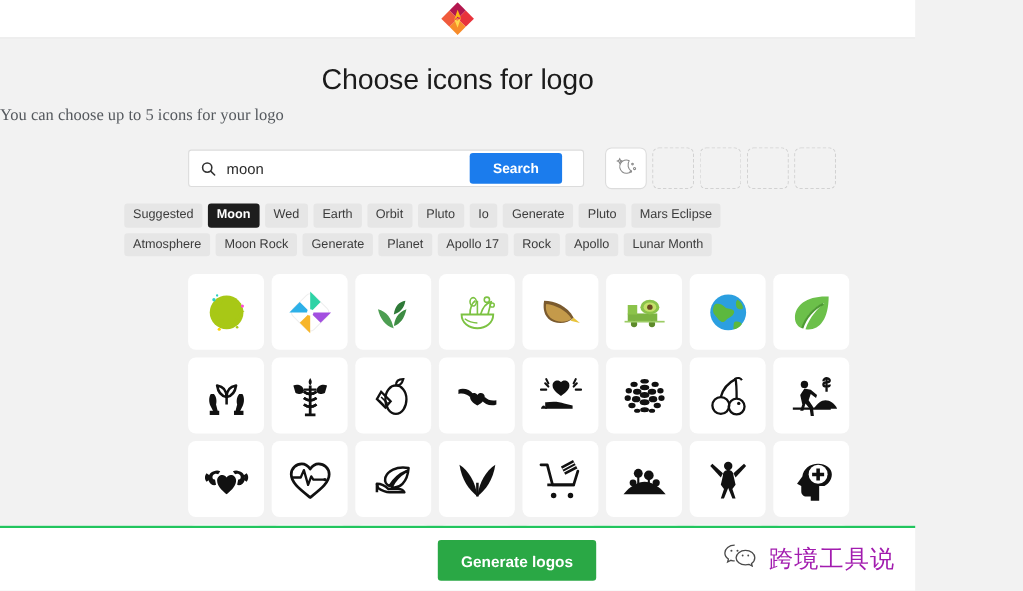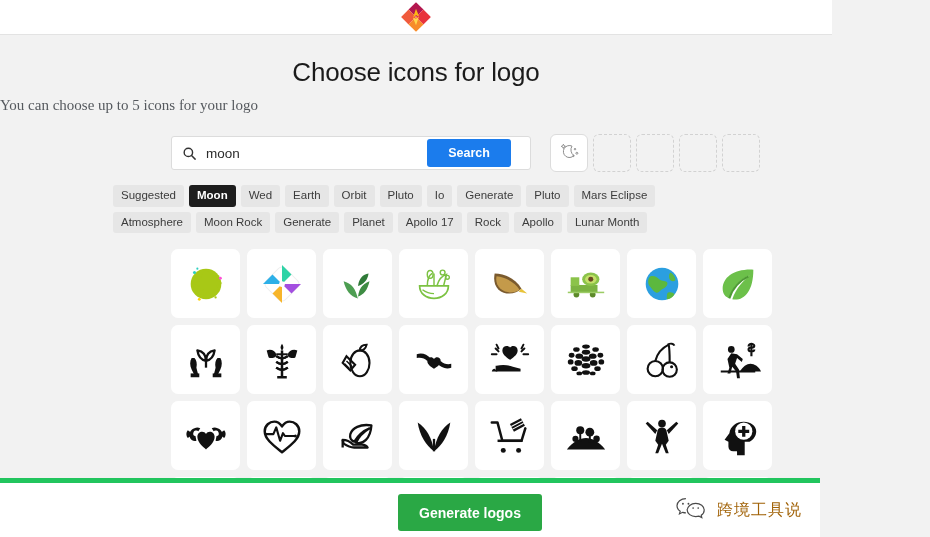--- a/index.html
+++ b/index.html
@@ -87,37 +87,37 @@
   }
   .icon-tile {
     width: 69px; height: 69px; background: #fff; border-radius: 7px;
     display: flex; align-items: center; justify-content: center;
     cursor: pointer;
   }
   .icon-tile svg { width: 46px; height: 46px; display: block; }
 
   
   .footer {
-    position: absolute; left: 0; right: 12px; bottom: 0; height: 59px;
-    background: #fff; border-top: 5px solid #22c55e;
+    position: absolute; left: 0; right: 0; bottom: 0; height: 59px;
+    background: #fff; border-top: 2px solid #22c55e;
   }
   .generate-btn {
     position: absolute; left: 398px; top: 11px;
     width: 144px; height: 37px; background: #2aa845; color: #fff;
     border: none; border-radius: 3px; cursor: pointer;
     font-family: "Liberation Sans", sans-serif;
     font-size: 14px; font-weight: bold;
   }
   .watermark {
     position: absolute; right: 18px; top: 12px;
     display: flex; align-items: center; gap: 9px;
   }
   .wm-text {
     font-family: Liberation Serif, serif;
-    font-size: 16px; color: #a16207; letter-spacing: 1px;
+    font-size: 22px; color: #a21caf; letter-spacing: 1px;
   }
 </style>
 </head>
 <body>
 
 <div class="app">
 
   <div class="header">
     <span>
       <svg class="brand-logo" viewBox="0 0 40 40">

